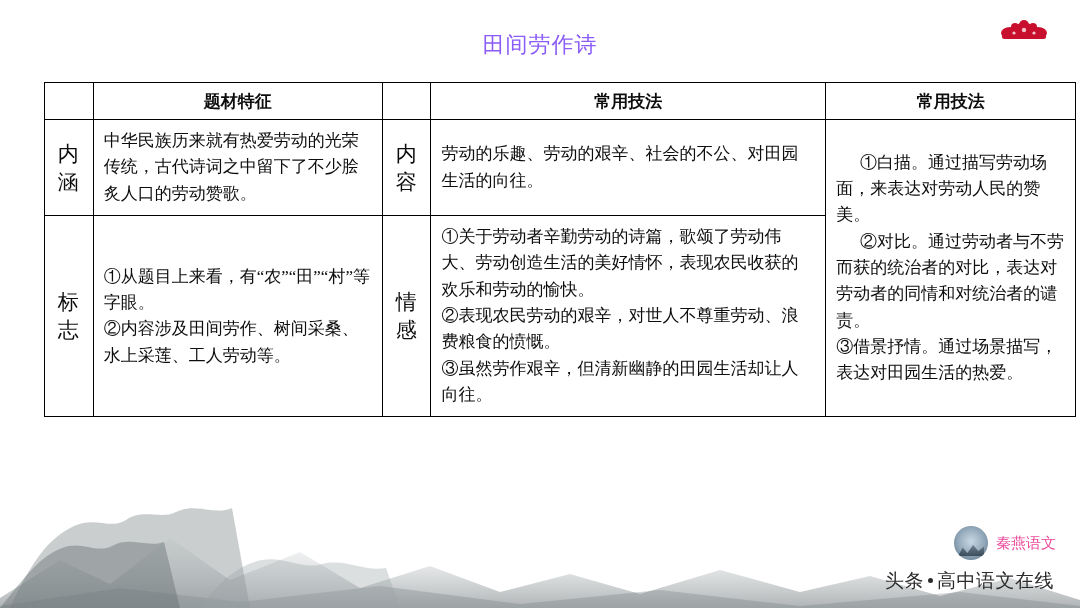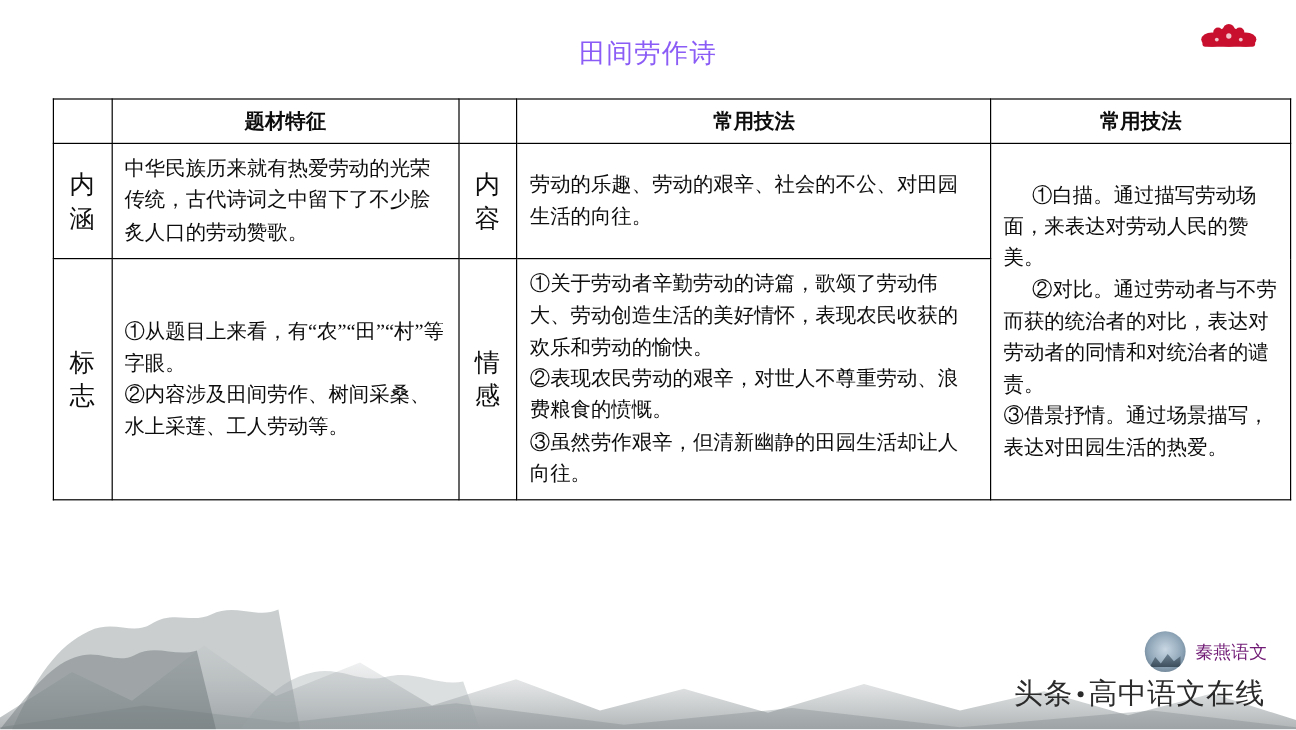--- a/index.html
+++ b/index.html
@@ -122,29 +122,29 @@
     content: "";
     position: absolute;
     left: 4px; top: 16px;
     width: 26px; height: 14px;
     background: linear-gradient(#6b8396, #2f3f4c);
     clip-path: polygon(0 100%, 18% 40%, 36% 78%, 58% 22%, 78% 64%, 100% 34%, 100% 100%);
     opacity: .85;
   }
   .brand-name {
     font-size: 15px;
-    color: #701a75;
+    color: #ec4899;
     font-family: Liberation Mono, monospace;
   }
 
   .watermark {
     position: absolute;
     right: 26px;
     bottom: 14px;
-    font-size: 24px;
+    font-size: 19px;
     color: #2b2b2b;
     font-family: "Liberation Sans", sans-serif;
     z-index: 5;
     letter-spacing: .5px;
   }
   .watermark .dot {
     display: inline-block;
     width: 5px; height: 5px;
     border-radius: 50%;
     background: #2b2b2b;

